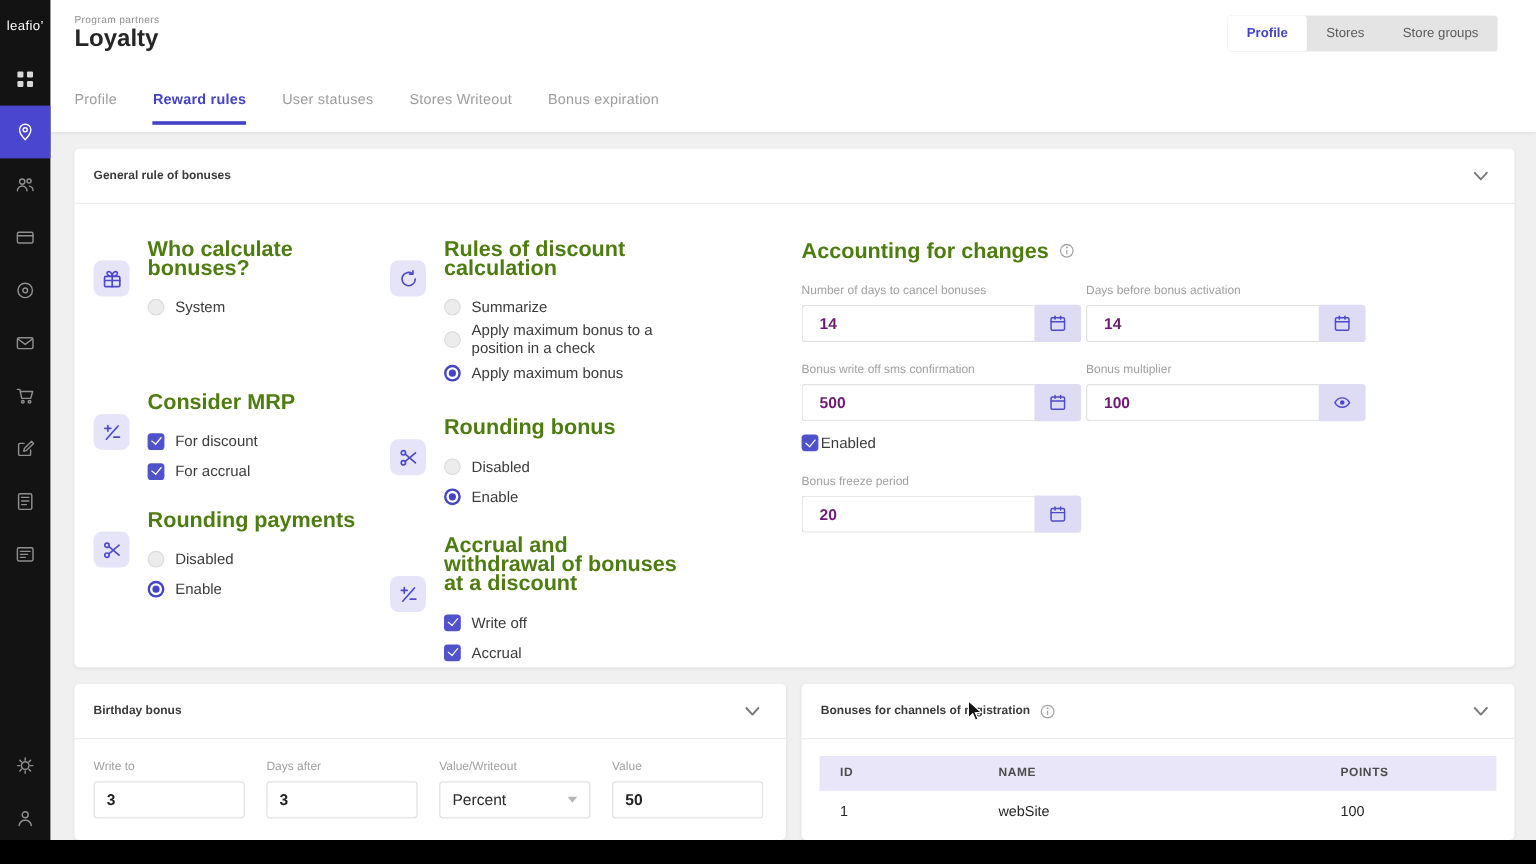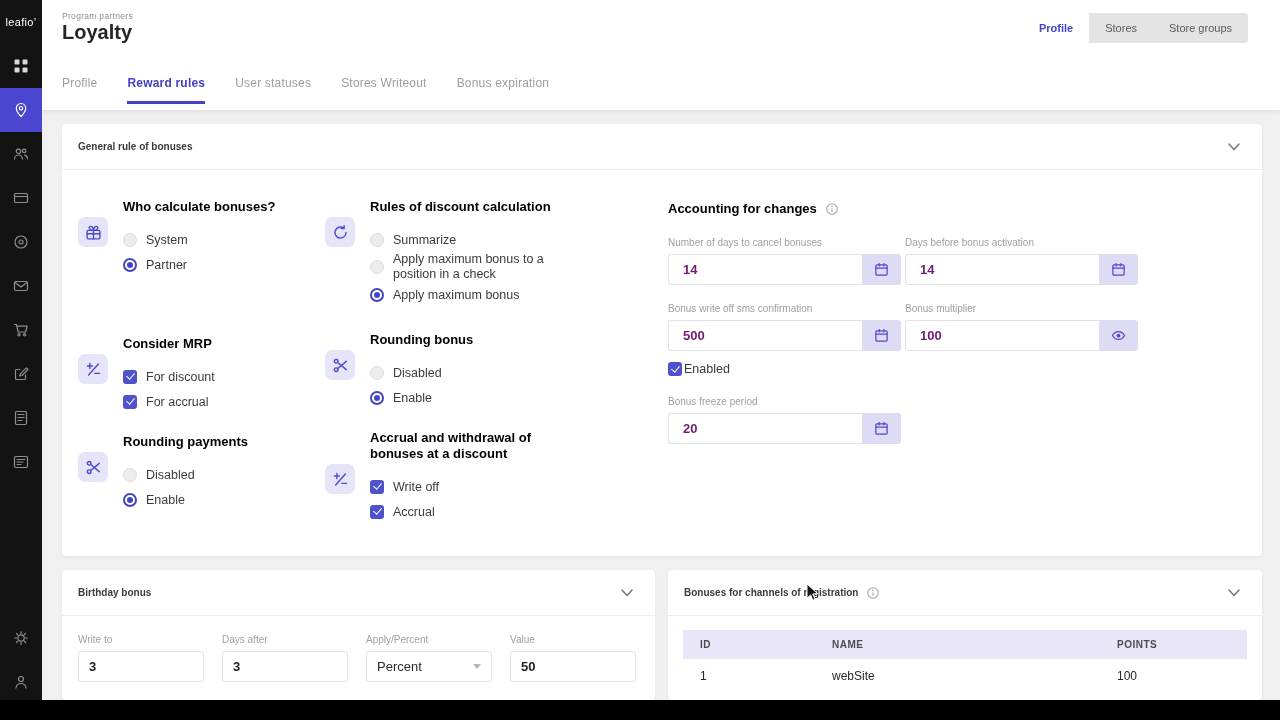--- a/index.html
+++ b/index.html
@@ -37,21 +37,21 @@
   .chev { margin-left:auto; cursor:pointer; display:grid; place-items:center; }
 
   .general-card { left:62px; top:124px; width:1200px; height:432px; }
   .colA { position:absolute; left:16px; top:75px; width:240px; }
   .colB { position:absolute; left:263px; top:75px; width:275px; }
   .colC { position:absolute; left:606px; top:77px; width:490px; }
 
   .group { display:flex; }
   .chip { width:30px; height:30px; flex:none; border-radius:7px; background:#e6e4f9; display:grid; place-items:center; margin-right:15px; margin-top:18px; }
   .cic { stroke:#4d49cb; fill:none; stroke-width:1.3; stroke-linecap:round; stroke-linejoin:round; }
-  .gtitle { font-size:13px; font-weight:700; color:#000000; margin-bottom:12px; line-height:16px; }
+  .gtitle { font-size:18px; font-weight:700; color:#4d7c0f; margin-bottom:12px; line-height:16px; }
   .opt { display:flex; align-items:center; gap:9px; min-height:25px; cursor:pointer; }
   .optlabel { font-size:12.5px; color:#3b3b3b; }
   .radio { width:14px; height:14px; border-radius:50%; flex:none; }
   .radio.off { background:#ececec; border:1px solid #dcdcdc; }
   .radio.on { border:2px solid #4345c6; position:relative; background:#fff; }
   .radio.on::after { content:""; position:absolute; inset:2px; border-radius:50%; background:#4345c6; }
   .checkbox { width:14px; height:14px; border-radius:3px; background:#4f52cb; position:relative; flex:none; }
   .checkbox::after { content:""; position:absolute; left:4.5px; top:1.5px; width:3.5px; height:7px; border:solid #fff; border-width:0 1.6px 1.6px 0; transform:rotate(40deg); }
   .mbA1 { margin-bottom:59px; } .mbA2 { margin-bottom:20px; }
   .mbB1 { margin-bottom:25px; } .mbB2 { margin-bottom:20px; }
@@ -239,24 +239,20 @@
               <path d="M8 6C8 3.8 6.7 2.2 5.4 2.2c-1.1 0-1.7.9-1.3 1.9C4.5 5.3 6.2 6 8 6z"></path>
               <path d="M8 6c0-2.2 1.3-3.8 2.6-3.8 1.1 0 1.7.9 1.3 1.9C11.5 5.3 9.8 6 8 6z"></path>
             </g>
           </svg>
       </div>
       <div class="gcontent">
         <div class="gtitle">Who calculate bonuses?</div>
         <div class="opt">
           <span class="radio off"></span>
           <span class="optlabel">System</span>
-        </div>
-        <div class="opt">
-          <span class="radio on"></span>
-          <span class="optlabel">Partner</span>
         </div>
       </div>
     </div>
 
     <div class="group mbA2">
       <div class="chip">
         <svg width="17" height="17" viewBox="0 0 16 16">
             <g class="cic">
               <line x1="4.6" y1="2.4" x2="4.6" y2="7"></line>
               <line x1="2.3" y1="4.7" x2="6.9" y2="4.7"></line>
@@ -495,21 +491,21 @@
   <div class="bfields">
     <div class="bfield">
       <div class="flabel">Write to</div>
       <input class="binput" value="3" style="">
     </div>
     <div class="bfield">
       <div class="flabel">Days after</div>
       <input class="binput" value="3" style="">
     </div>
     <div class="bfield">
-      <div class="flabel">Apply/Percent</div>
+      <div class="flabel">Value/Writeout</div>
       <div class="sel">
         <span>Percent</span>
         <span class="sel-chev"></span>
       </div>
     </div>
     <div class="bfield">
       <div class="flabel">Value</div>
       <input class="binput" value="50" style="">
     </div>
   </div>

